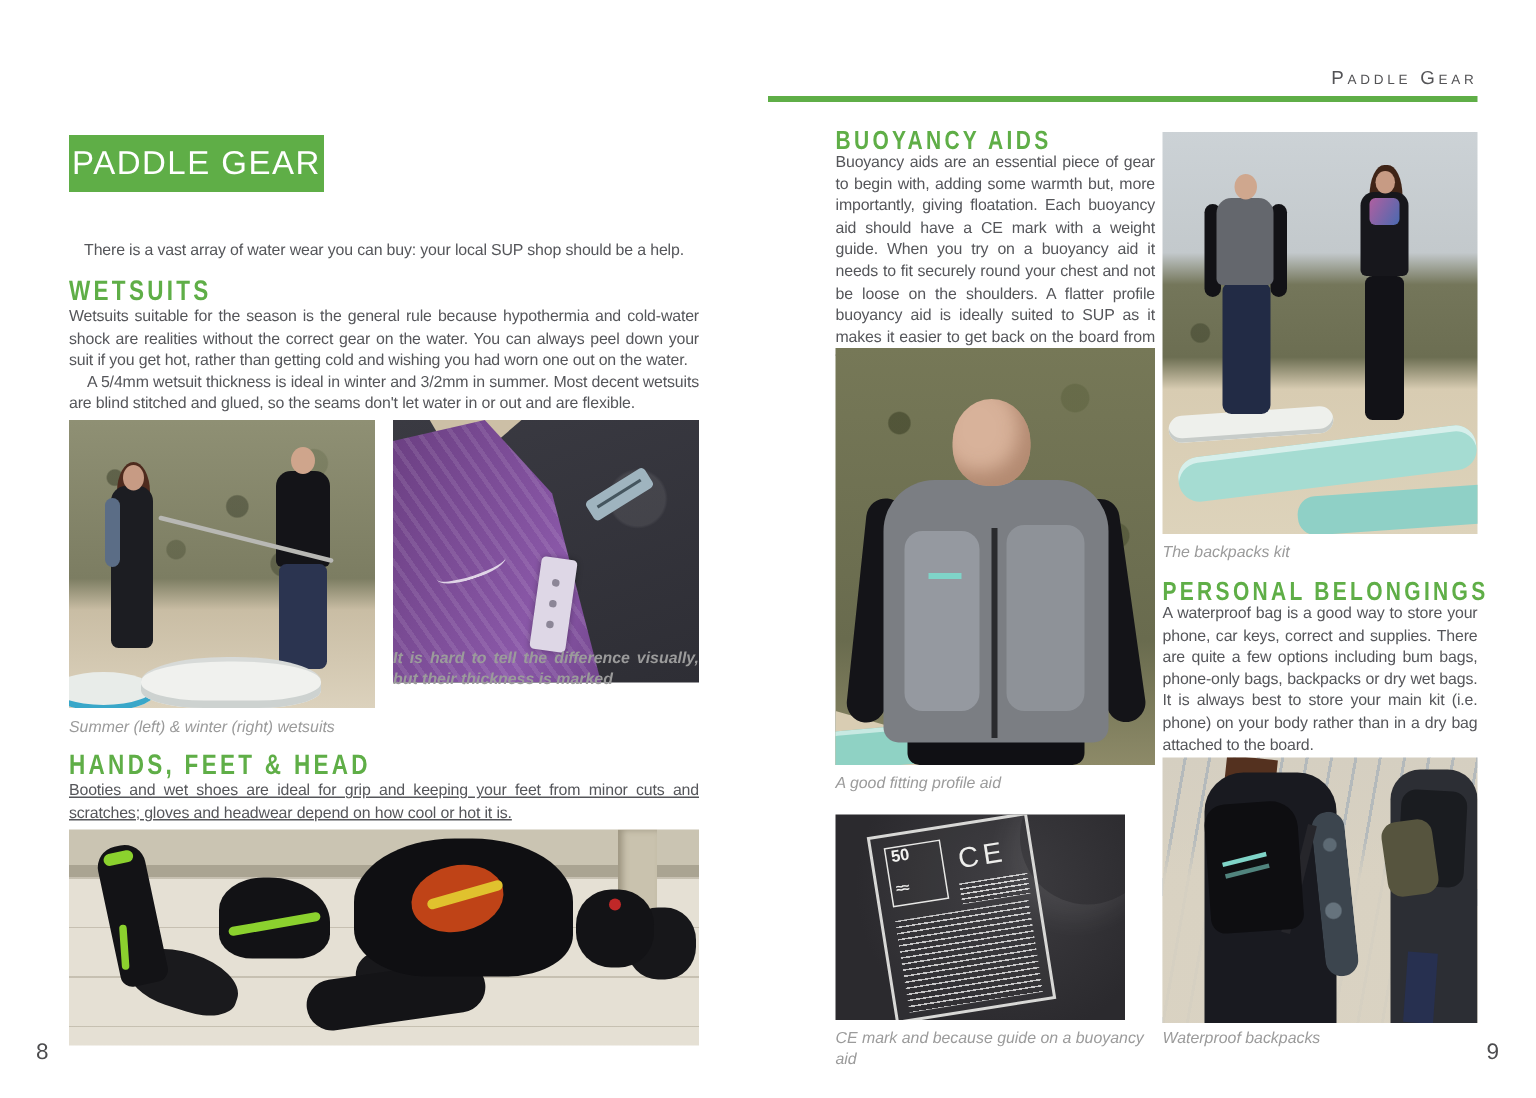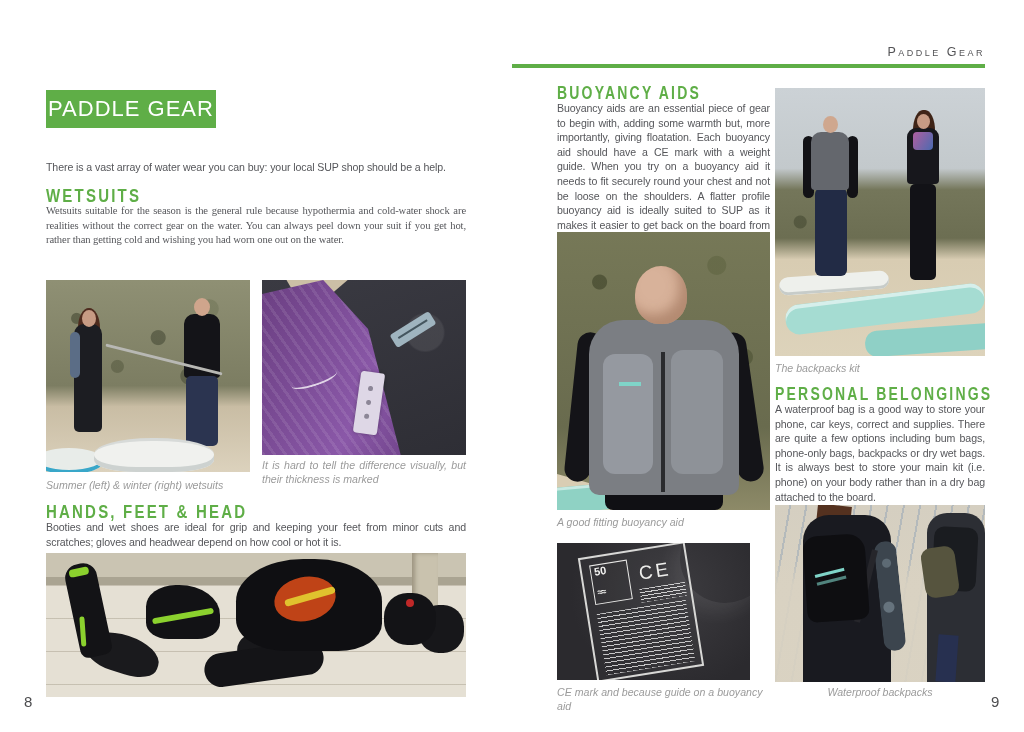--- a/index.html
+++ b/index.html
@@ -187,26 +187,27 @@
 <body>
 
 <div class="spread">
 
   <div>
 
     <div class="title-box">
       <span>PADDLE GEAR</span>
     </div>
 
-    <div class="body-text" style="left:46px; top:160px; width:420px; text-align:left;">There is a vast array of water wear you can buy: your local SUP shop should be a help.</div>
+    <div class="body-text" style="left:46px; top:160px; width:420px; text-align:center;">There is a vast array of water wear you can buy: your local SUP shop should be a help.</div>
 
     <div class="green-head" style="left:46px; top:184px;">WETSUITS</div>
 
-    <div class="body-text" style="left:46px; top:204px; width:420px;font-family:Liberation Serif, serif;">
+    <div class="body-text" style="left:46px; top:204px; width:420px;">
       <p>Wetsuits suitable for the season is the general rule because hypothermia and cold-water shock are realities without the correct gear on the water. You can always peel down your suit if you get hot, rather than getting cold and wishing you had worn one out on the water.</p>
+      <p class="indent">A 5/4mm wetsuit thickness is ideal in winter and 3/2mm in summer. Most decent wetsuits are blind stitched and glued, so the seams don't let water in or out and are flexible.</p>
     </div>
 
     <div class="photo p-pair" style="left:46px; top:280px; width:204px; height:192px;">
       <div class="ph hair-w"></div>
       <div class="ph body-w"></div>
       <div class="ph arm-w"></div>
       <div class="ph head-w"></div>
       <div class="ph body-m"></div>
       <div class="ph legs-m"></div>
       <div class="ph head-m"></div>
@@ -220,24 +221,24 @@
       <div class="ph sand"></div>
       <div class="ph purple"></div>
       <div class="ph squiggle"></div>
       <div class="ph label1">
           <i></i>
         </div>
       <div class="ph label2">
           <i></i>
         </div>
     </div>
-    <div class="caption" style="left:262px; top:459px; width:204px; text-align:justify;">It is hard to tell the difference visually, but their thickness is marked</div>
+    <div class="caption" style="left:262px; top:433px; width:204px; text-align:justify;font-weight:bold;">It is hard to tell the difference visually, but their thickness is marked</div>
 
     <div class="green-head" style="left:46px; top:500px;">HANDS, FEET &amp; HEAD</div>
-    <div class="body-text" style="left:46px; top:520px; width:420px;">Booties and wet shoes are ideal for grip and keeping your feet from minor cuts and scratches; gloves and headwear depend on how cool or hot it is.</div>
+    <div class="body-text" style="left:46px; top:520px; width:420px;text-decoration:underline;">Booties and wet shoes are ideal for grip and keeping your feet from minor cuts and scratches; gloves and headwear depend on how cool or hot it is.</div>
 
     <div class="photo p-gear" style="left:46px; top:553px; width:420px; height:144px;">
       <div class="ph post"></div>
       <div class="ph sole1"></div>
       <div class="ph boot1">
           <i></i>
           <b></b>
         </div>
       <div class="ph boot2">
           <i></i>
@@ -272,21 +273,21 @@
       <div class="ph armR"></div>
       <div class="ph hips"></div>
       <div class="ph vest">
           <i></i>
           <b></b>
           <s></s>
         </div>
       <div class="ph zip"></div>
       <div class="ph head"></div>
     </div>
-    <div class="caption" style="left:557px; top:516px; width:213px;">A good fitting buoyancy aid</div>
+    <div class="caption" style="left:557px; top:516px; width:213px;">A good fitting profile aid</div>
 
     <div class="photo p-ce" style="left:557px; top:543px; width:193px; height:137px;">
       <div class="ph fold"></div>
       <div class="ph lbl">
         <div class="box50">
           <span>50</span>
           <span class="wave">≈≈</span>
         </div>
         <div class="cemark">CE</div>
         <div class="tinytxt"></div>
@@ -322,18 +323,18 @@
       <div class="ph sleeveL"></div>
       <div class="ph strapL"></div>
       <div class="ph packL">
           <i></i>
         </div>
       <div class="ph bodyR"></div>
       <div class="ph legsR"></div>
       <div class="ph packR"></div>
       <div class="ph rollR"></div>
     </div>
-    <div class="caption" style="left:775px; top:686px; width:210px;text-align:center;">Waterproof backpacks</div>
+    <div class="caption" style="left:775px; top:686px; width:210px;">Waterproof backpacks</div>
 
     <div class="pageno" style="left:991px; top:693px;">9</div>
   </div>
 
 </div>
 
 </body></html>

